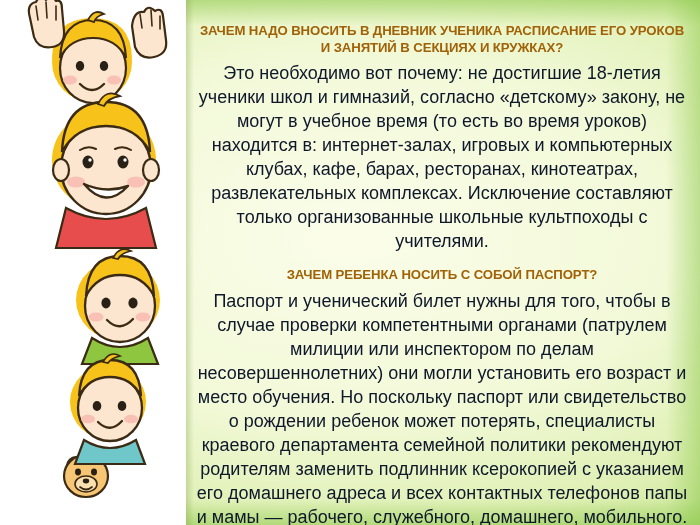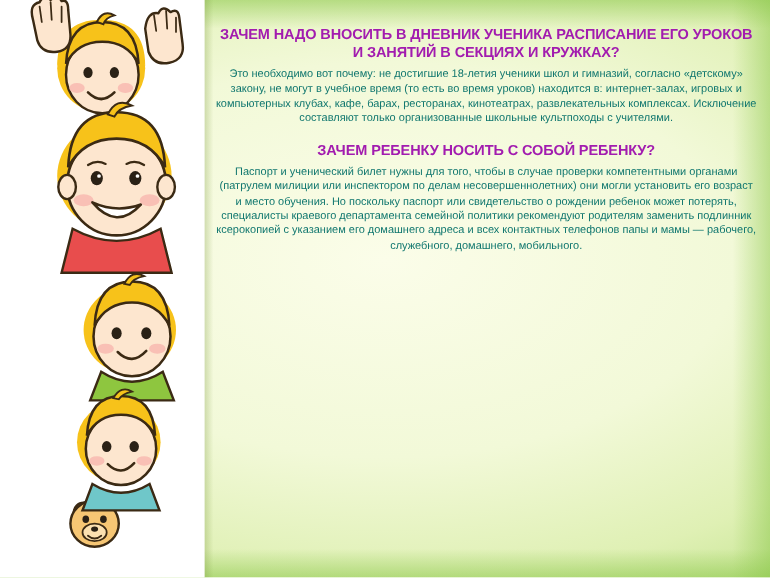--- a/index.html
+++ b/index.html
@@ -102,27 +102,27 @@
 
   .head {
     text-align: center;
     font-weight: bold;
     font-size: 13.2px;
     line-height: 1.30;
     color: #7a3a10;
     letter-spacing: -0.1px;
     margin: 0 0 5px 0;
   }
-  .head.h-red { color: #a21caf; }
+  .head.h-red { color: #a16207; }
 
   .para {
     text-align: center;
-    font-size: 10px;
+    font-size: 18px;
     line-height: 1.335;
-    color: #0f766e;
+    color: #0f172a;
     margin: 0 0 13px 0;
   }
 </style>
 </head>
 <body>
 
 <div id="slide">
 
   <div class="bg-gradient"></div>
   <div class="bg-edge-top"></div>
@@ -233,19 +233,19 @@
   <div class="left-shadow"></div>
 
   <div class="content">
 
     <div class="block">
       <p class="head h-red">ЗАЧЕМ НАДО ВНОСИТЬ В ДНЕВНИК УЧЕНИКА РАСПИСАНИЕ ЕГО УРОКОВ И ЗАНЯТИЙ В СЕКЦИЯХ И КРУЖКАХ?</p>
       <p class="para">Это необходимо вот почему: не достигшие 18-летия ученики школ и гимназий, согласно «детскому» закону, не могут в учебное время (то есть во время уроков) находится в: интернет-залах, игровых и компьютерных клубах, кафе, барах, ресторанах, кинотеатрах, развлекательных комплексах. Исключение составляют только организованные школьные культпоходы с учителями.</p>
     </div>
 
     <div class="block">
-      <p class="head h-red">ЗАЧЕМ РЕБЕНКУ НОСИТЬ С СОБОЙ РЕБЕНКУ?</p>
+      <p class="head h-red">ЗАЧЕМ РЕБЕНКА НОСИТЬ С СОБОЙ ПАСПОРТ?</p>
       <p class="para">Паспорт и ученический билет нужны для того, чтобы в случае проверки компетентными органами (патрулем милиции или инспектором по делам несовершеннолетних) они могли установить его возраст и место обучения. Но поскольку паспорт или свидетельство о рождении ребенок может потерять, специалисты краевого департамента семейной политики рекомендуют родителям заменить подлинник ксерокопией с указанием его домашнего адреса и всех контактных телефонов папы и мамы — рабочего, служебного, домашнего, мобильного.</p>
     </div>
 
 
   </div>
 </div>
 
 </body></html>

